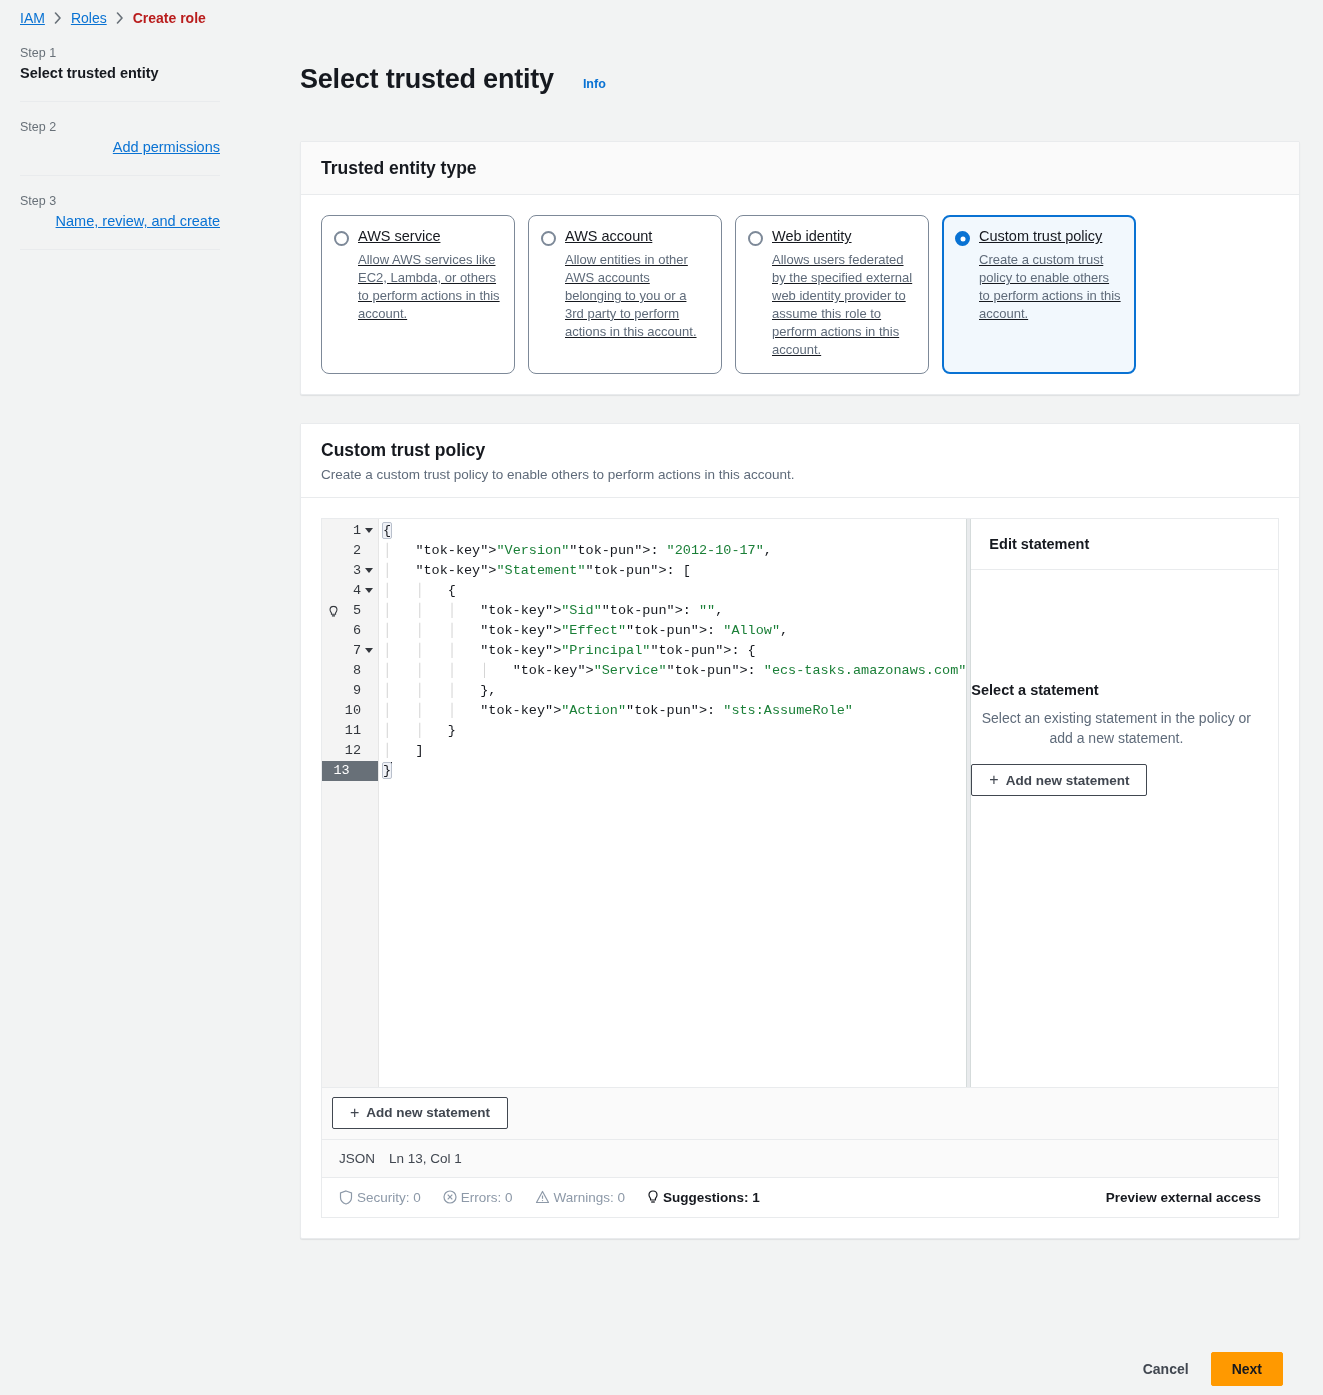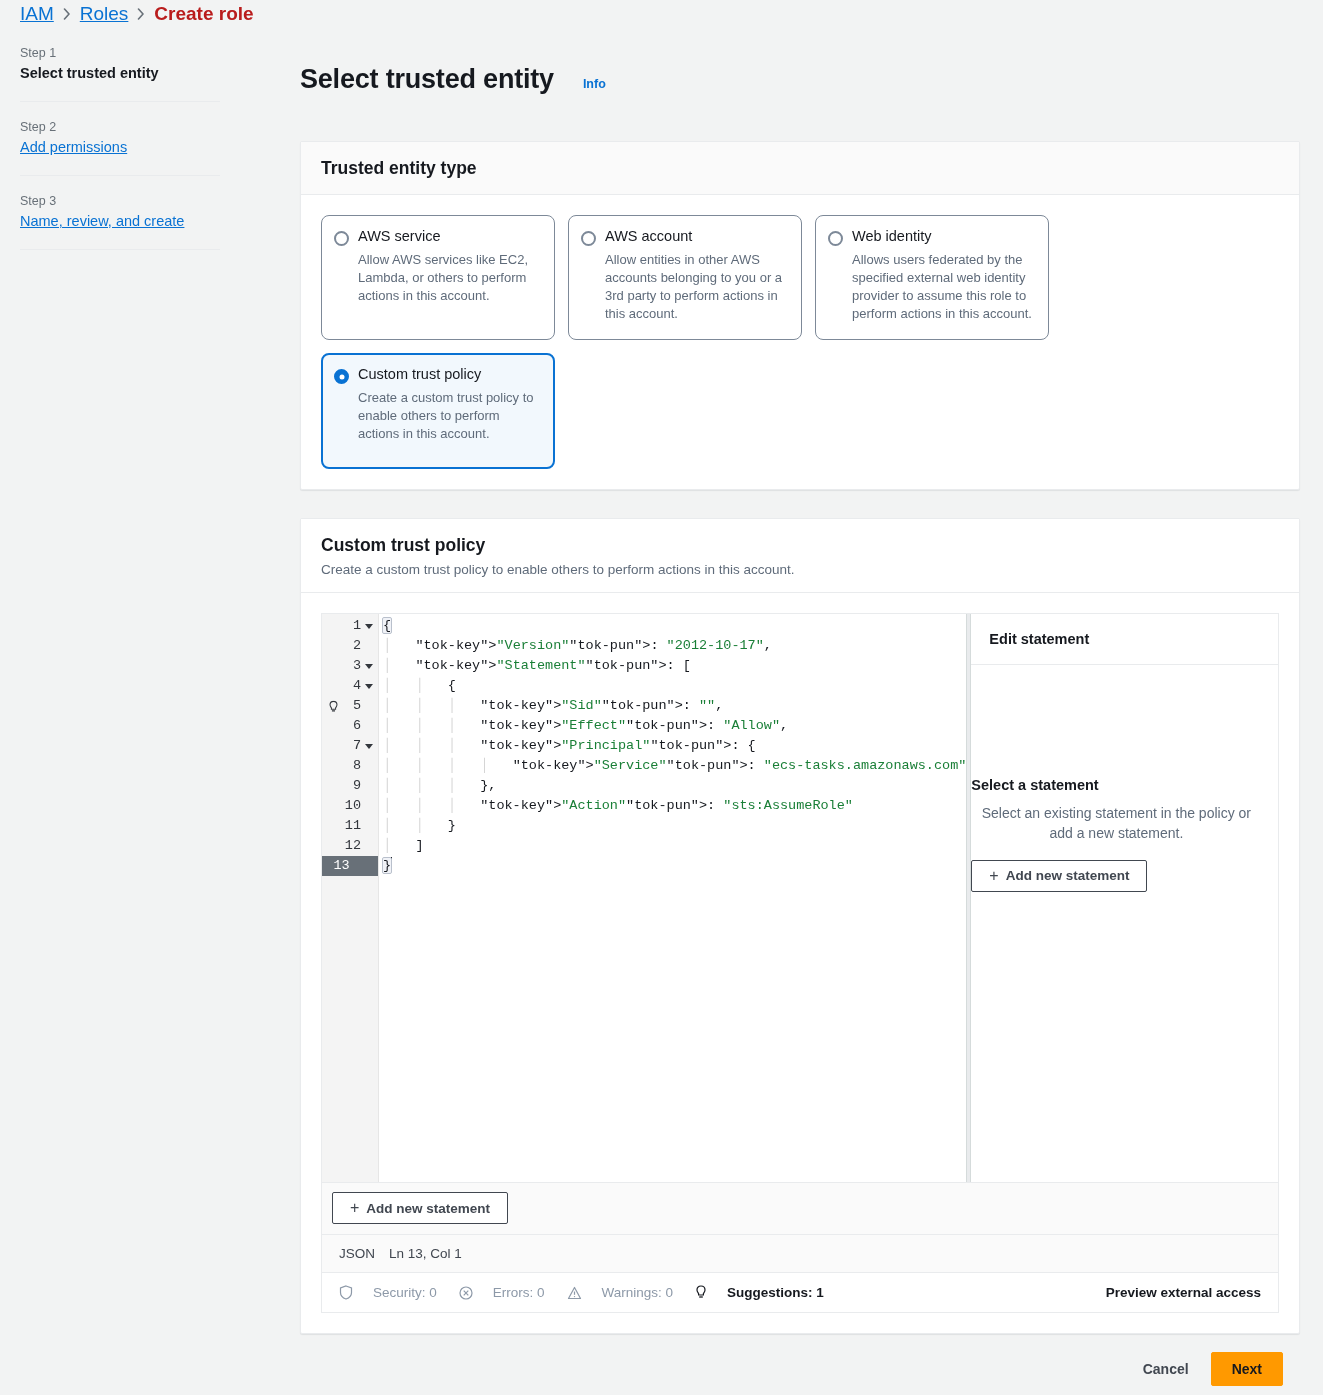--- a/index.html
+++ b/index.html
@@ -8,35 +8,35 @@
     width: 1323px; height: 1395px;
     background: #f2f3f3;
     font-family: "Liberation Sans", sans-serif;
     color: #16191f;
     -webkit-font-smoothing: antialiased;
   }
   .page { position: relative; width: 1323px; height: 1395px; }
 
   
   .breadcrumb {
-    position: absolute; left: 20px; top: 3px;
+    position: absolute; left: 20px; top: 10px;
     display: flex; align-items: center; gap: 9px;
-    font-size: 19px;
+    font-size: 14px;
   }
   .crumb-link { color: #0972d3; text-decoration: underline; cursor: pointer; font-weight: 400; }
   .crumb-current { color: #b91c1c; font-weight: 700; }
   .crumb-sep { color: #687078; font-size: 13px; line-height: 1; }
   .crumb-sep svg { display: block; }
 
   
   .wizard { position: absolute; left: 20px; top: 46px; width: 200px; }
   .wz-step { padding: 0 0 0 0; }
   .wz-label { font-size: 12.5px; color: #687078; margin-bottom: 5px; }
   .wz-title-active { font-size: 14.5px; font-weight: 700; color: #16191f; }
-  .wz-title-link { font-size: 14.5px; color: #0972d3; text-decoration: underline; cursor: pointer; }
+  .wz-title-link { font-size: 14.5px; color: #0972d3; text-decoration: underline; cursor: pointer; text-align: right; }
   .wz-div { height: 1px; background: #e9ebed; margin: 20px 0 18px 0; }
 
   
   .main { position: absolute; left: 300px; top: 46px; width: 1000px; }
   .page-title-row { display: flex; align-items: baseline; gap: 10px; margin-bottom: 28px; }
   .page-title { font-size: 27px; font-weight: 700; letter-spacing: -0.2px; color: #16191f; }
   .info-link { font-size: 12.5px; font-weight: 700; color: #0972d3; text-decoration: none; cursor: pointer; padding-left: 19px; }
 
   
   .panel {
@@ -52,27 +52,28 @@
     padding: 16px 20px 15px 20px;
   }
   .panel-head.plain { background: #ffffff; }
   .panel-h2 { font-size: 17.5px; font-weight: 700; color: #16191f; }
   .panel-desc { font-size: 13.5px; color: #5f6b7a; margin-top: 6px; }
   .panel-body { padding: 20px; }
 
   
   .tiles { display: flex; flex-wrap: wrap; gap: 13px; }
   .tile {
-    width: 234px;
+    width: 194px;
     border: 1px solid #7d8998;
     border-radius: 8px;
     background: #fff;
     padding: 12px 14px 14px 12px;
     cursor: pointer;
     position: relative;
+    text-decoration: underline;
   }
   .tile.sel { border: 2px solid #0972d3; background: #f2f8fd; padding: 11px 13px 13px 11px; }
   .tile-row { display: flex; align-items: flex-start; gap: 9px; }
   .radio {
     width: 15px; height: 15px; border-radius: 50%;
     border: 2px solid #7d8998; background: #fff;
     flex: 0 0 auto; margin-top: 3px;
   }
   .radio.on { border-color: #0972d3; background: #0972d3; position: relative; }
   .radio.on::after {
@@ -180,21 +181,21 @@
   }
   .diagbar {
     margin: 0 20px 20px 20px;
     border-left: 1px solid #e9ebed; border-right: 1px solid #e9ebed;
     border-bottom: 1px solid #e9ebed;
     background: #fff;
     padding: 12px 17px;
     display: flex; align-items: center; gap: 22px;
     font-size: 13.5px;
   }
-  .diag { display: inline-flex; align-items: center; gap: 20px; color: #8d99a8; }
+  .diag { display: inline-flex; align-items: center; gap: 4px; color: #8d99a8; }
   .diag.strong { color: #16191f; font-weight: 700; }
   .diag svg { display: block; }
   .diag-spacer { flex: 1 1 auto; }
   .preview-link { font-size: 13.5px; font-weight: 700; color: #16191f; cursor: pointer; }
 
   
   .footer {
     position: absolute; right: 40px; top: 1352px;
     display: flex; align-items: center; gap: 18px;
   }

